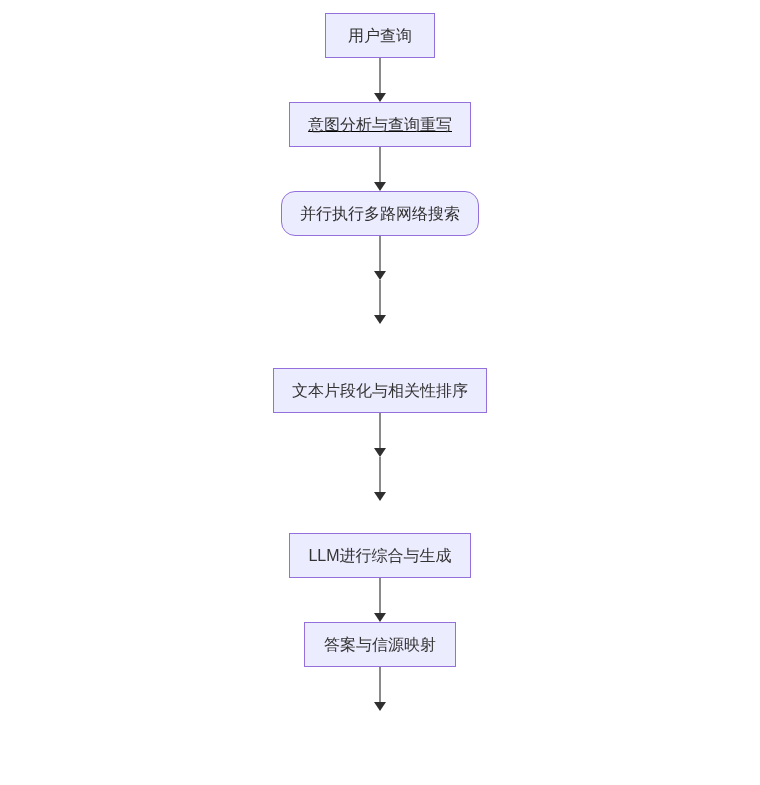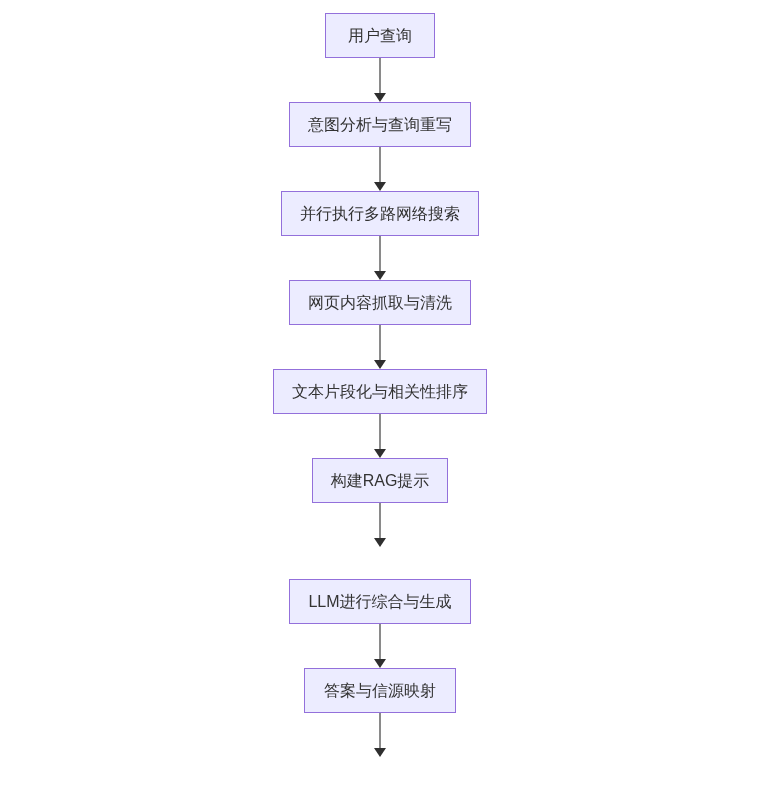--- a/index.html
+++ b/index.html
@@ -37,24 +37,24 @@
     flex: none;
   }
   .node-label {
     font-size: 16px;
     color: var(--node-text);
     white-space: nowrap;
     line-height: 1;
   }
   
   .n1 { min-width: 110px; }
-  .n2 { min-width: 178px; }
-  .n3 { min-width: 192px; }
+  .n2 { min-width: 178px; text-decoration: underline; }
+  .n3 { min-width: 192px; border-radius: 14px; }
   .n4 { min-width: 178px; }
-  .n5 { min-width: 208px; }
+  .n5 { min-width: 208px; margin-top: 44px; }
   .n6 { min-width: 134px; }
   .n7 { min-width: 177px; margin-top: 32px; }
   .n8 { min-width: 152px; font-family: Liberation Serif, serif; }
   .n9 { min-width: 123px; }
   .arrow {
     height: 44px;
     display: flex;
     flex-direction: column;
     align-items: center;
     justify-content: flex-end;
@@ -99,41 +99,35 @@
 
   <div class="node n3">
     <span class="node-label">并行执行多路网络搜索</span>
   </div>
 
   <div class="arrow">
     <div class="arrow-line"></div>
     <div class="arrow-head"></div>
   </div>
 
-  <div class="node n4">
-    <span class="node-label">网页内容抓取与清洗</span>
-  </div>
 
   <div class="arrow">
     <div class="arrow-line"></div>
     <div class="arrow-head"></div>
   </div>
 
   <div class="node n5">
     <span class="node-label">文本片段化与相关性排序</span>
   </div>
 
   <div class="arrow">
     <div class="arrow-line"></div>
     <div class="arrow-head"></div>
   </div>
 
-  <div class="node n6">
-    <span class="node-label">构建RAG提示</span>
-  </div>
 
   <div class="arrow">
     <div class="arrow-line"></div>
     <div class="arrow-head"></div>
   </div>
 
   <div class="node n7">
     <span class="node-label">LLM进行综合与生成</span>
   </div>
 

